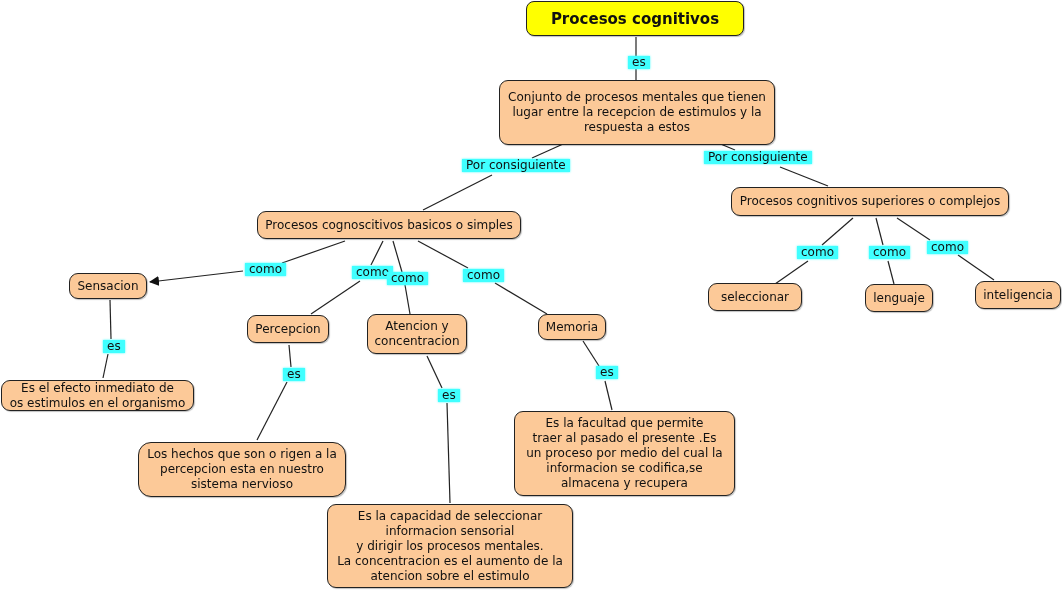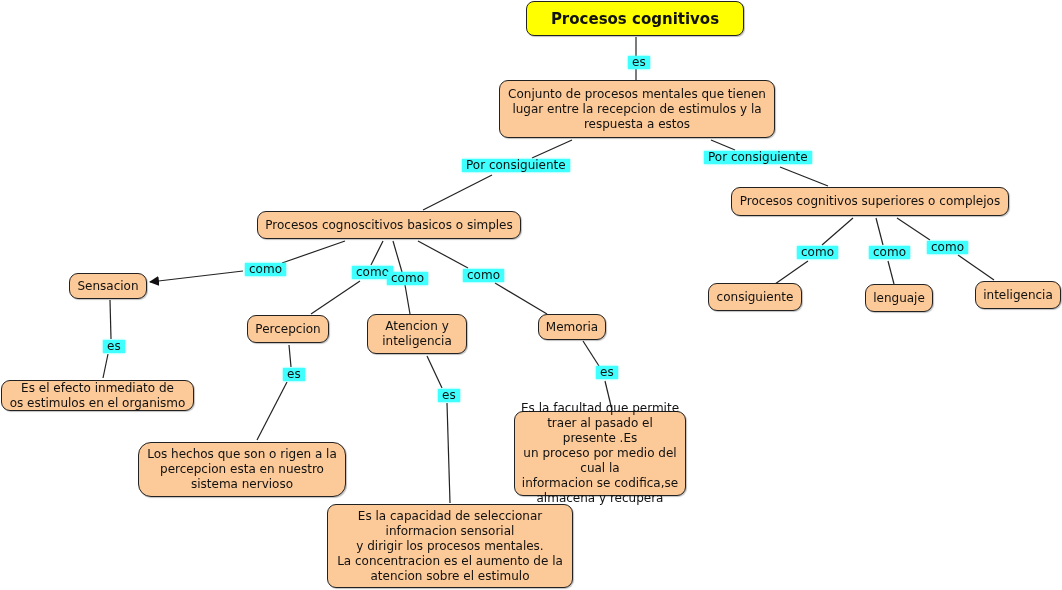--- a/index.html
+++ b/index.html
@@ -47,44 +47,44 @@
     <line x1="289" y1="345" x2="291" y2="367"></line>
     <line x1="287" y1="382" x2="257" y2="440"></line>
     <line x1="427" y1="356" x2="442" y2="388"></line>
     <line x1="447" y1="403" x2="450" y2="503"></line>
     <line x1="583" y1="341" x2="599" y2="366"></line>
     <line x1="605" y1="381" x2="612" y2="410"></line>
   </g>
 </svg>
 
 <div class="node root" style="left:526px;top:1px;width:218px;height:35px;">Procesos cognitivos</div>
-<div class="node" style="left:499px;top:80px;width:276px;height:58px;">Conjunto de procesos mentales que tienen
+<div class="node" style="left:499px;top:80px;width:276px;height:65px;">Conjunto de procesos mentales que tienen
 lugar entre la recepcion de estimulos y la
 respuesta a estos</div>
 <div class="node" style="left:257px;top:211px;width:264px;height:28px;">Procesos cognoscitivos basicos o simples</div>
 <div class="node" style="left:731px;top:187px;width:278px;height:29px;">Procesos cognitivos superiores o complejos</div>
 <div class="node" style="left:69px;top:273px;width:78px;height:26px;">Sensacion</div>
 <div class="node" style="left:247px;top:315px;width:82px;height:28px;text-align:center;">Percepcion</div>
 <div class="node" style="left:367px;top:314px;width:100px;height:40px;">Atencion y
-inteligencia</div>
+concentracion</div>
 <div class="node" style="left:538px;top:314px;width:68px;height:26px;">Memoria</div>
-<div class="node" style="left:708px;top:283px;width:94px;height:28px;">consiguiente</div>
+<div class="node" style="left:708px;top:283px;width:94px;height:28px;">seleccionar</div>
 <div class="node" style="left:865px;top:284px;width:68px;height:28px;">lenguaje</div>
 <div class="node" style="left:975px;top:281px;width:86px;height:28px;">inteligencia</div>
 <div class="node" style="left:1px;top:380px;width:193px;height:31px;">Es el efecto inmediato de
 os estimulos en el organismo</div>
 <div class="node" style="left:138px;top:442px;width:208px;height:55px;border-radius:13px;">Los hechos que son o rigen a la
 percepcion esta en nuestro
 sistema nervioso</div>
 <div class="node" style="left:327px;top:504px;width:246px;height:84px;">Es la capacidad de seleccionar
 informacion sensorial
 y dirigir los procesos mentales.
 La concentracion es el aumento de la
 atencion sobre el estimulo</div>
-<div class="node" style="left:514px;top:411px;width:172px;height:85px;">Es la facultad que permite
+<div class="node" style="left:514px;top:411px;width:221px;height:85px;">Es la facultad que permite
 traer al pasado el presente .Es
 un proceso por medio del cual la
 informacion se codifica,se
 almacena y recupera</div>
 
 <span class="lbl" style="left:628px;top:56px;">es</span>
 <span class="lbl" style="left:462px;top:159px;">Por consiguiente</span>
 <span class="lbl" style="left:704px;top:151px;">Por consiguiente</span>
 <span class="lbl" style="left:245px;top:263px;">como</span>
 <span class="lbl" style="left:352px;top:266px;">como</span>

